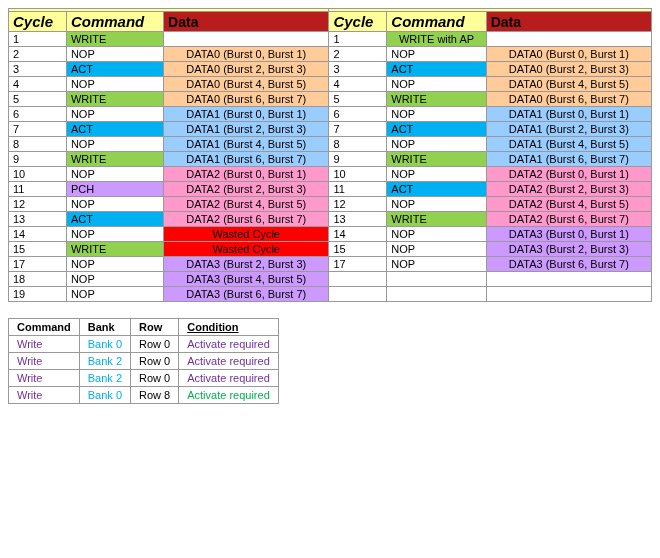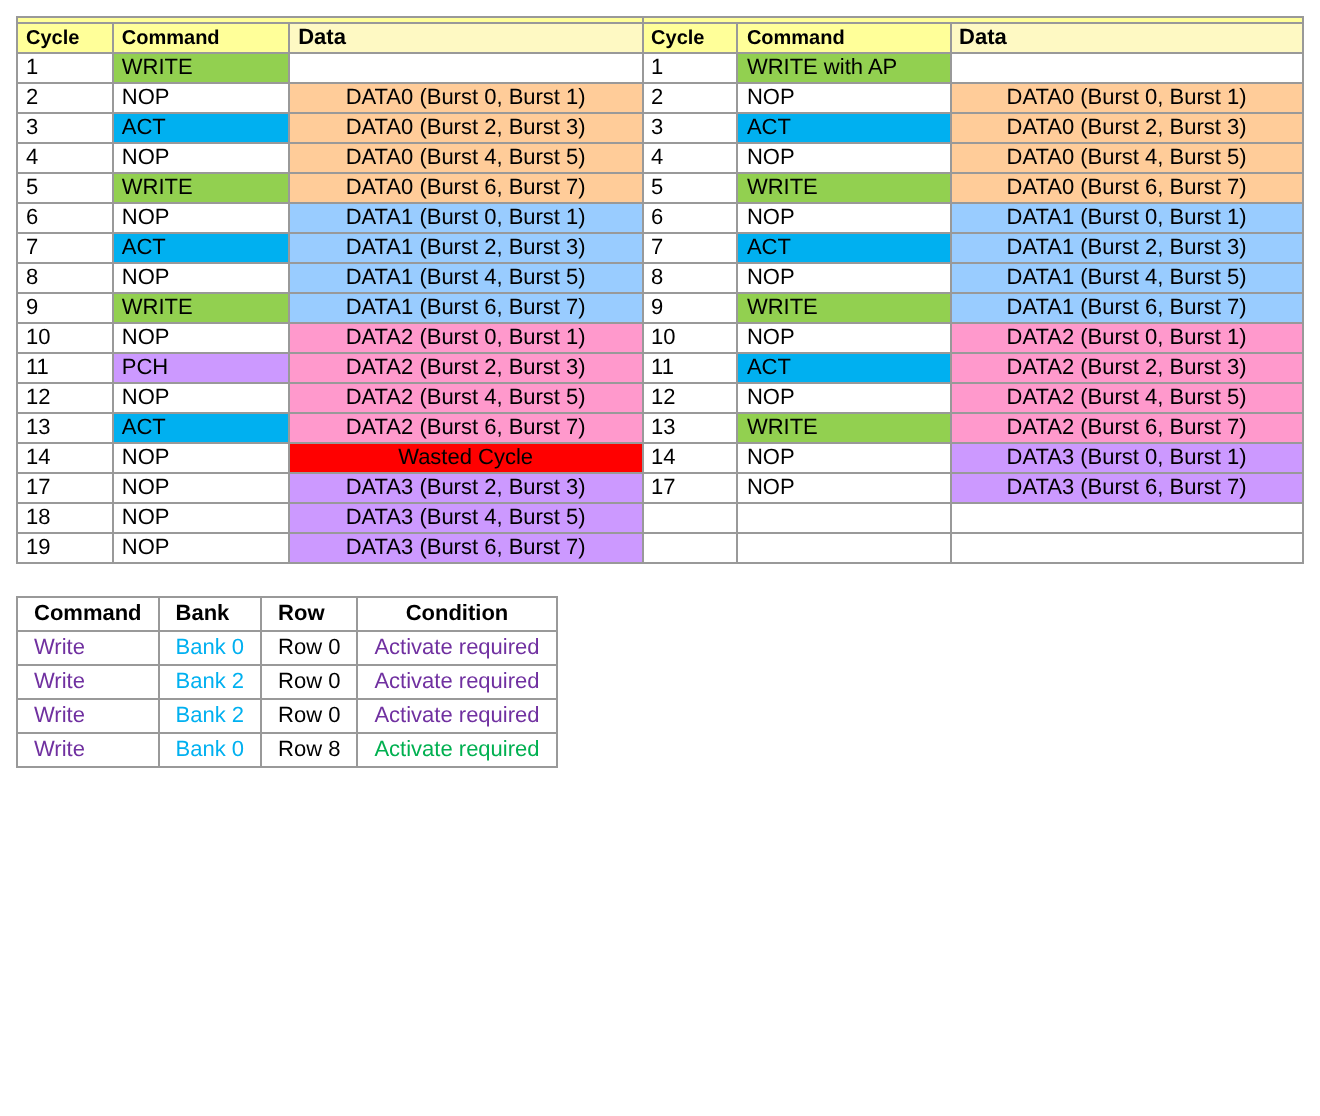--- a/index.html
+++ b/index.html
@@ -27,28 +27,29 @@
     .header-group {
       background: #ffff99;
       text-align: center;
       font-weight: bold;
       font-size: 11px;
     }
 
     .subheader {
       background: #ffff99;
       font-weight: bold;
-      font-size: 10px;
+      font-size: 15px;
+      font-style: italic;
     }
 
     .subheader-data {
-      background: #fef9c3;
+      background: #b91c1c;
       font-weight: bold;
       text-align: center;
-      font-size: 11px;
+      font-size: 14px;
     }
 
     .cycle-col { width: 38px; text-align: right; }
     .cmd-col { width: 70px; }
     .data-col { width: 140px; text-align: center; }
 
     .bottom-table {
       border-collapse: collapse;
       margin-top: 4px;
     }
@@ -81,21 +82,21 @@
       <td class="subheader cmd-col">Command</td>
       <td class="subheader-data data-col">Data</td>
     </tr>
   </thead>
   <tbody id="main-tbody">
   <tr>
         <td class="cycle-col">1</td>
         <td style="background: rgb(146, 208, 80);">WRITE</td>
         <td style="text-align: center;"></td>
         <td class="cycle-col">1</td>
-        <td style="background: rgb(146, 208, 80);">WRITE with AP</td>
+        <td style="background: rgb(146, 208, 80); text-align: center;">WRITE with AP</td>
         <td style="text-align: center;"></td>
       </tr>
       <tr>
         <td class="cycle-col">2</td>
         <td>NOP</td>
         <td style="text-align: center; background: rgb(255, 204, 153);">DATA0 (Burst 0, Burst 1)</td>
         <td class="cycle-col">2</td>
         <td>NOP</td>
         <td style="text-align: center; background: rgb(255, 204, 153);">DATA0 (Burst 0, Burst 1)</td>
       </tr>
@@ -187,20 +188,28 @@
         <td style="background: rgb(146, 208, 80);">WRITE</td>
         <td style="text-align: center; background: rgb(255, 153, 204);">DATA2 (Burst 6, Burst 7)</td>
       </tr>
       <tr>
         <td class="cycle-col">14</td>
         <td>NOP</td>
         <td style="text-align: center; background: rgb(255, 0, 0);">Wasted Cycle</td>
         <td class="cycle-col">14</td>
         <td>NOP</td>
         <td style="text-align: center; background: rgb(204, 153, 255);">DATA3 (Burst 0, Burst 1)</td>
+      </tr>
+      <tr>
+        <td class="cycle-col">15</td>
+        <td style="background: rgb(146, 208, 80);">WRITE</td>
+        <td style="text-align: center; background: rgb(255, 0, 0);">Wasted Cycle</td>
+        <td class="cycle-col">15</td>
+        <td>NOP</td>
+        <td style="text-align: center; background: rgb(204, 153, 255);">DATA3 (Burst 2, Burst 3)</td>
       </tr>
       <tr>
         <td class="cycle-col">17</td>
         <td>NOP</td>
         <td style="text-align: center; background: rgb(204, 153, 255);">DATA3 (Burst 2, Burst 3)</td>
         <td class="cycle-col">17</td>
         <td>NOP</td>
         <td style="text-align: center; background: rgb(204, 153, 255);">DATA3 (Burst 6, Burst 7)</td>
       </tr>
       <tr>
@@ -221,21 +230,21 @@
       </tr>
     </tbody>
 </table>
 
 <table class="bottom-table">
   <thead>
     <tr id="bottom-header-row">
     <td class="bottom-header">Command</td>
         <td class="bottom-header">Bank</td>
         <td class="bottom-header">Row</td>
-        <td class="bottom-header" style="text-align: center;">Condition</td>
+        <td class="bottom-header" style="text-align: left; text-decoration: underline;">Condition</td>
       </tr>
   </thead>
   <tbody id="bottom-tbody">
   <tr>
         <td style="color: rgb(112, 48, 160);">Write</td>
         <td style="color: rgb(0, 176, 240);">Bank 0</td>
         <td>Row 0</td>
         <td style="text-align: center; color: rgb(112, 48, 160);">Activate required</td>
       </tr>
       <tr>

